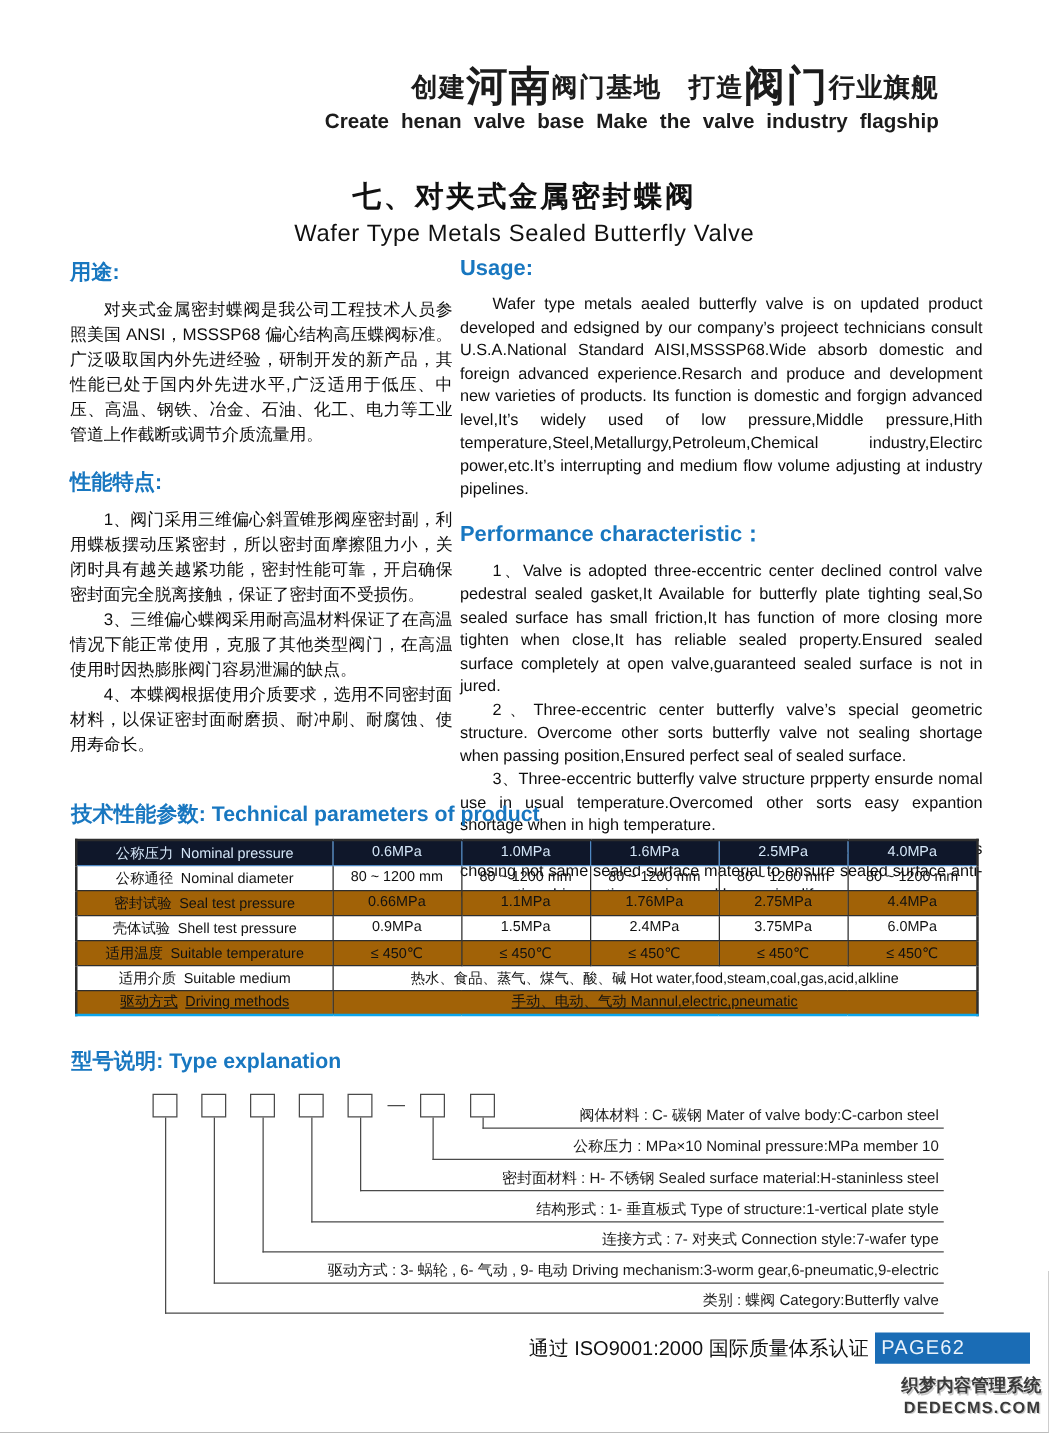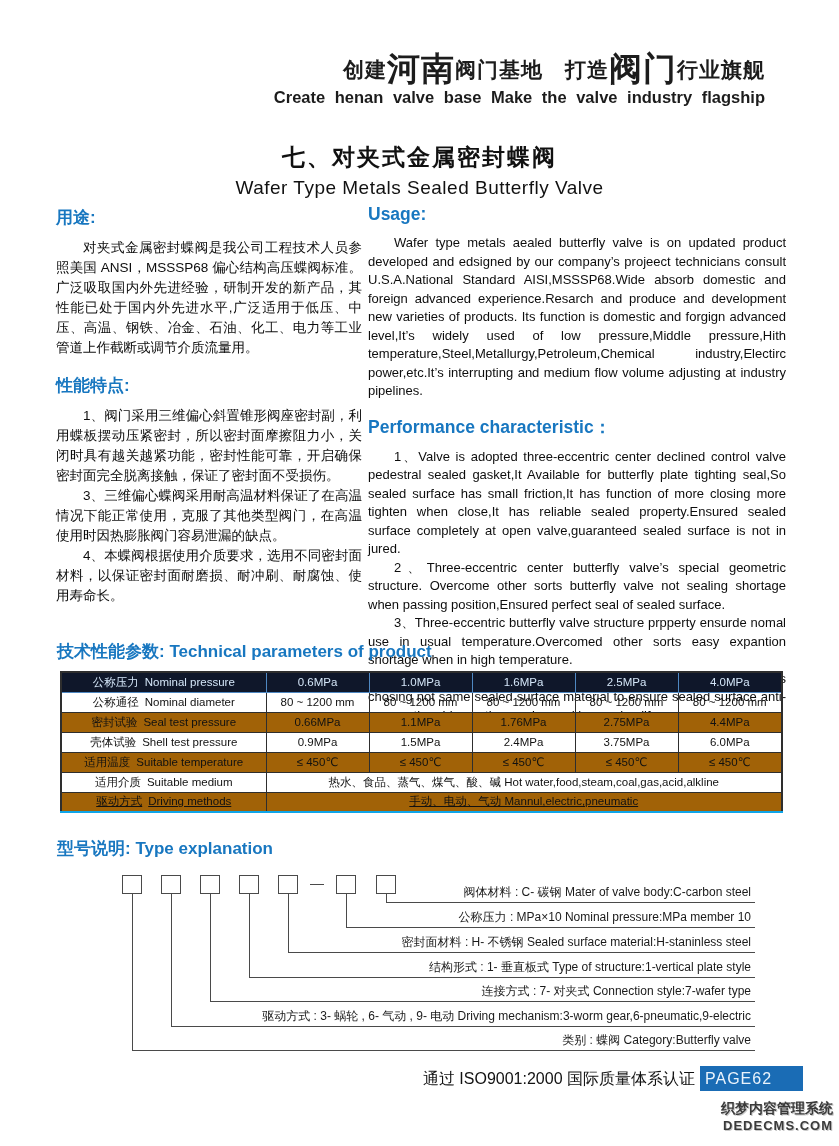--- a/index.html
+++ b/index.html
@@ -4,21 +4,21 @@
 <style>
   * { margin:0; padding:0; box-sizing:border-box; }
   html,body { background:#888; }
   body { font-family:"Liberation Sans","DejaVu Sans",sans-serif; }
   .page {
     position:relative; width:839px; height:1146px; background:#ffffff;
     margin:0 auto; overflow:hidden; color:#111;
   }
 
   
-  .slogan { position:absolute; top:52px; right:74px; text-align:right; color:#1c1c1c; }
+  .slogan { position:absolute; top:52px; right:88px; text-align:right; color:#1c1c1c; }
   .slogan-cn { font-weight:bold; letter-spacing:1px; white-space:nowrap; line-height:1; }
   .slogan-cn .s { font-size:21px; vertical-align:baseline; }
   .slogan-cn .l { font-size:33px; vertical-align:-3px; }
   .slogan-cn .gap { display:inline-block; width:22px; }
   .slogan-en { font-size:16.5px; font-weight:bold; margin-top:3px; word-spacing:5px; white-space:nowrap; }
 
   
   .title-block { position:absolute; top:142px; left:0; width:100%; text-align:center; }
   .title-cn { font-size:23px; font-weight:bold; letter-spacing:2px; }
   .title-en { font-size:19px; margin-top:4px; letter-spacing:0.5px; }
@@ -54,21 +54,21 @@
   .type-heading { position:absolute; left:57px; top:837px; }
   .diagram { position:absolute; left:0; top:868px; width:839px; height:192px;padding-left:36px; }
   .dbox { position:absolute; top:7px; width:20px; height:19px; border:1px solid #4a4a4a; background:#fff; }
   .ddash { position:absolute; top:16px; left:310px; width:14px; border-top:1px solid #4a4a4a; }
   .drow { position:absolute; top:26px; border-left:1px solid #4a4a4a; border-bottom:1px solid #4a4a4a; }
   .drow .dlabel { position:absolute; right:4px; bottom:1px; white-space:nowrap; font-size:12px; color:#1a1a1a; }
 
   
   .footer { position:absolute; left:0; top:1066px; width:839px; height:26px; }
   .footer-cert { position:absolute; right:144px; top:3px; font-size:16px; color:#111; white-space:nowrap; }
-  .footer-page { position:absolute; left:700px; top:0; width:103px; height:25px; background:#1a6cb5; color:#eaf3fc; font-size:16px; line-height:25px; padding-left:5px; letter-spacing:1px; }
+  .footer-page { position:absolute; left:700px; top:0; width:124px; height:25px; background:#1a6cb5; color:#eaf3fc; font-size:16px; line-height:25px; padding-left:5px; letter-spacing:1px; }
 
   
   .watermark { position:absolute; right:6px; top:1100px; text-align:right; color:#3a3a3a; text-shadow:1px 1px 0 #c9c9c9; line-height:1.25; }
   .wm1 { font-size:14px; font-weight:bold; }
   .wm2 { font-size:13px; font-weight:bold; letter-spacing:1px; }
 </style>
 </head>
 <body>
 
 <div class="page">

